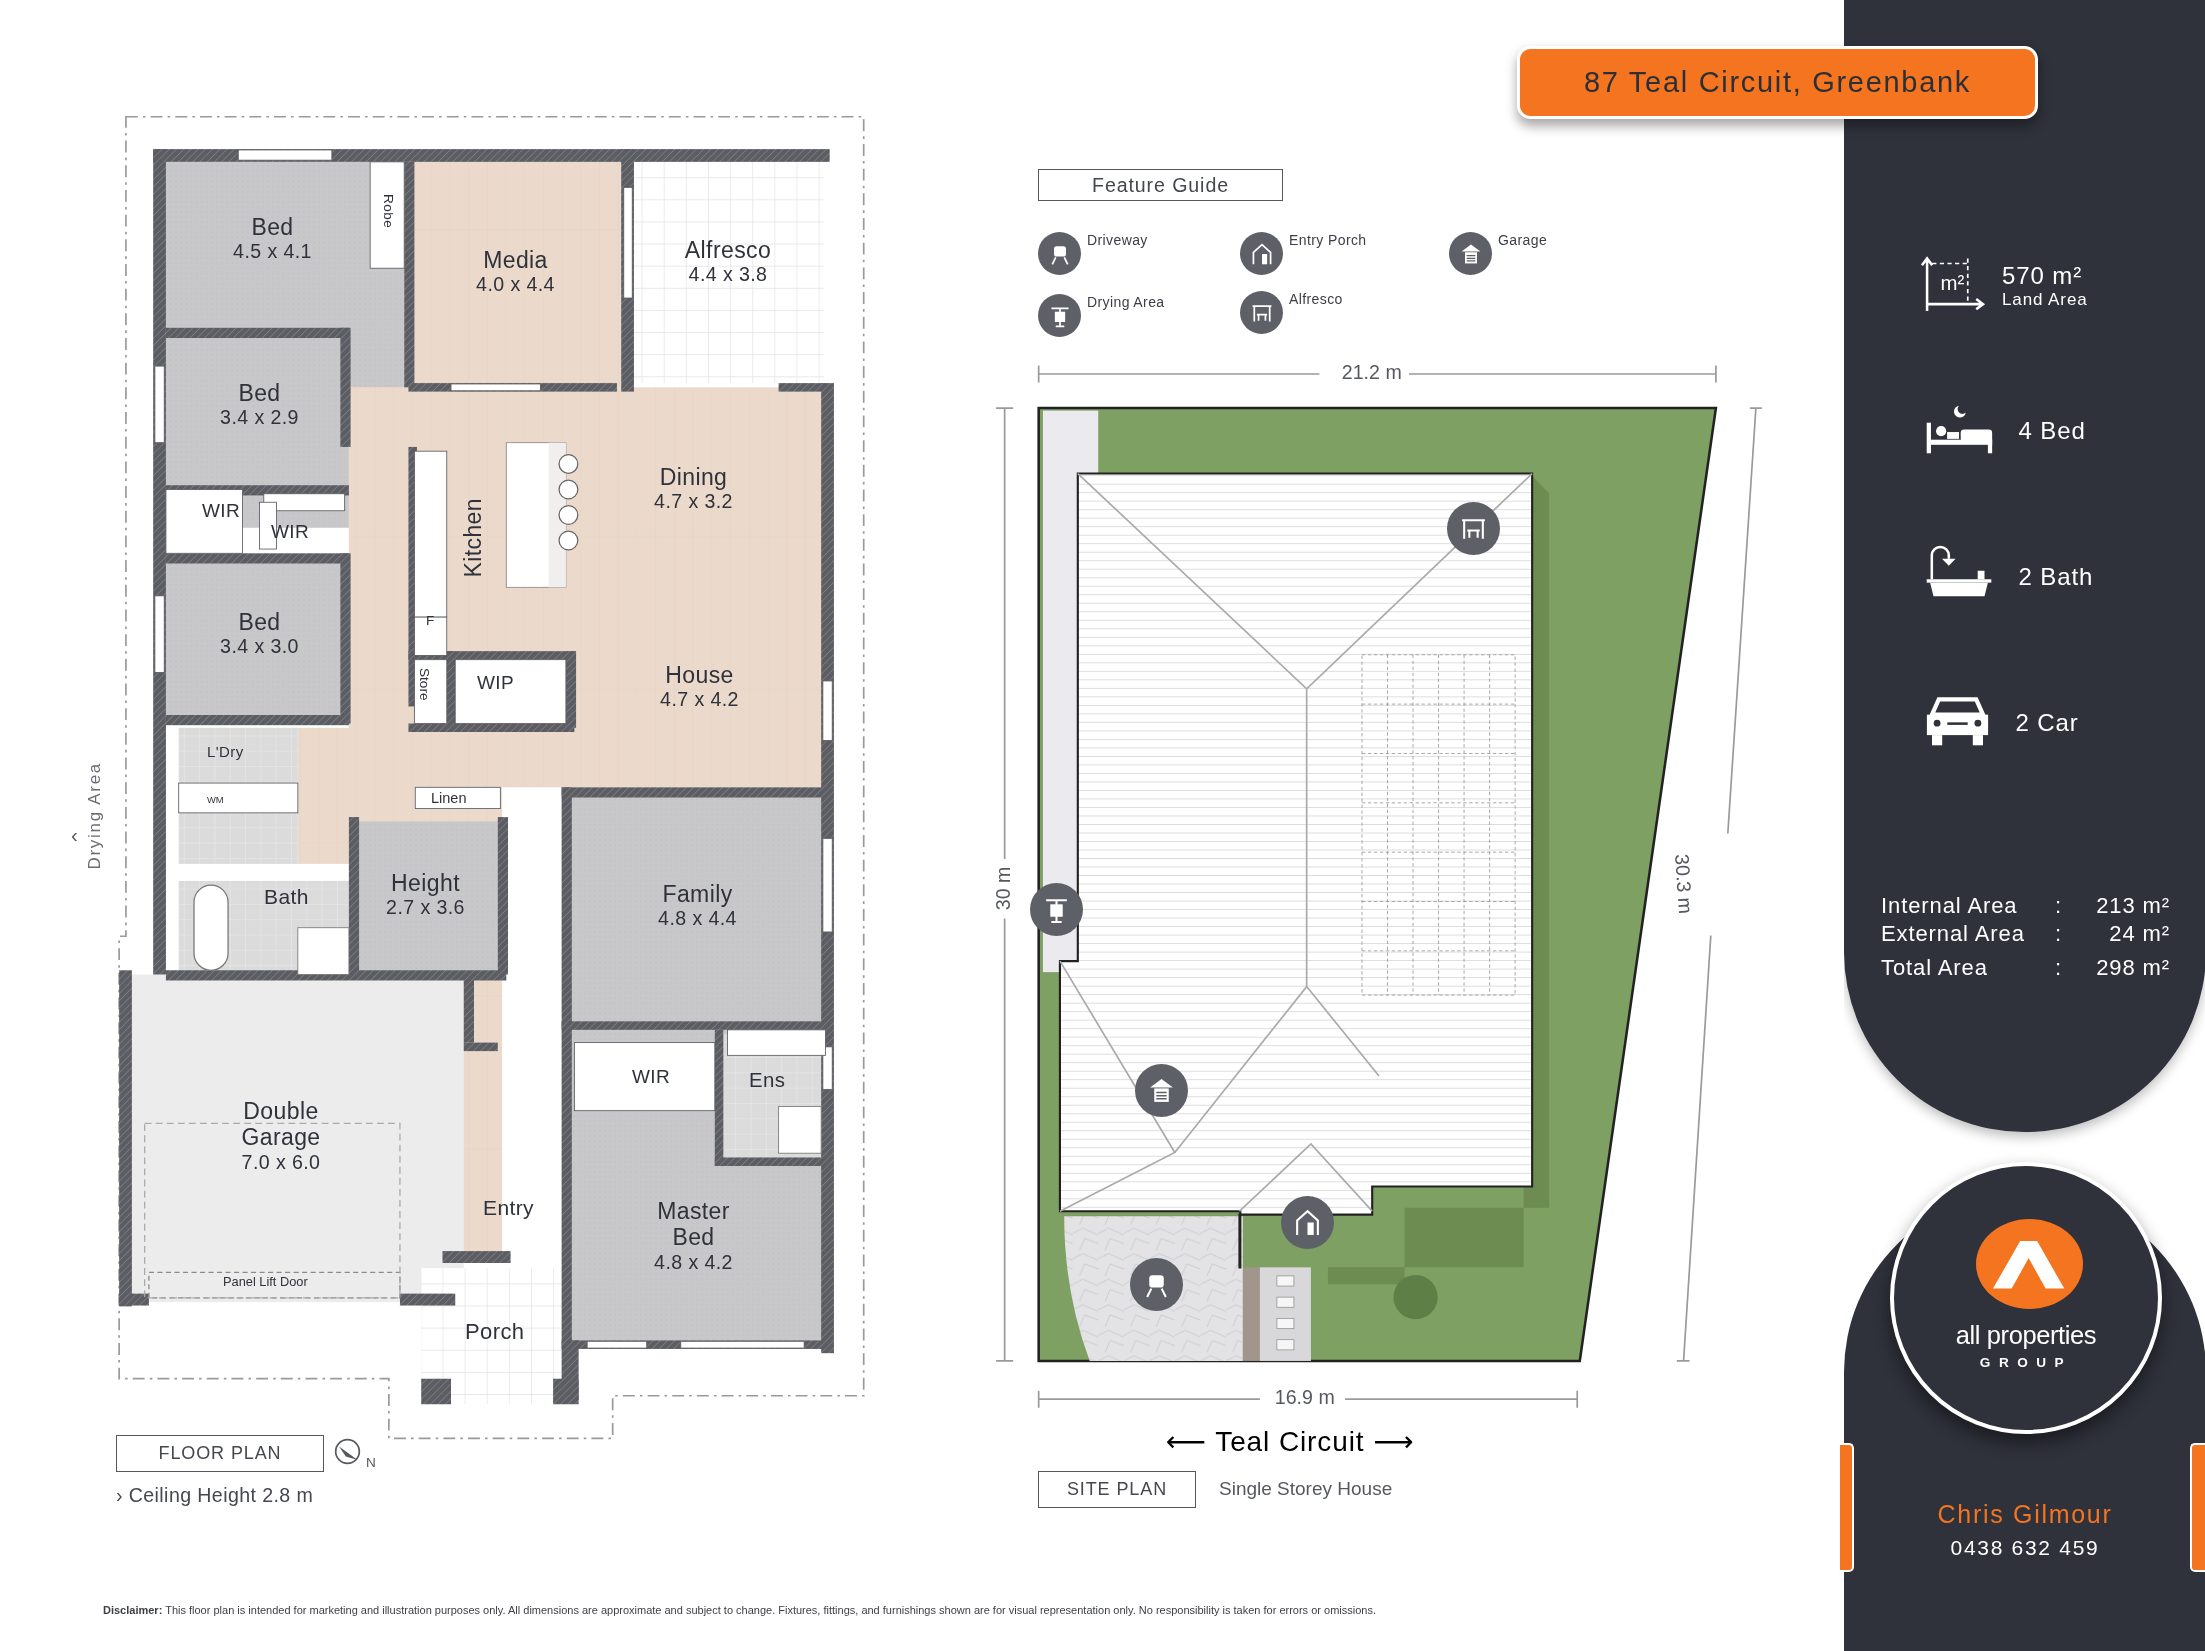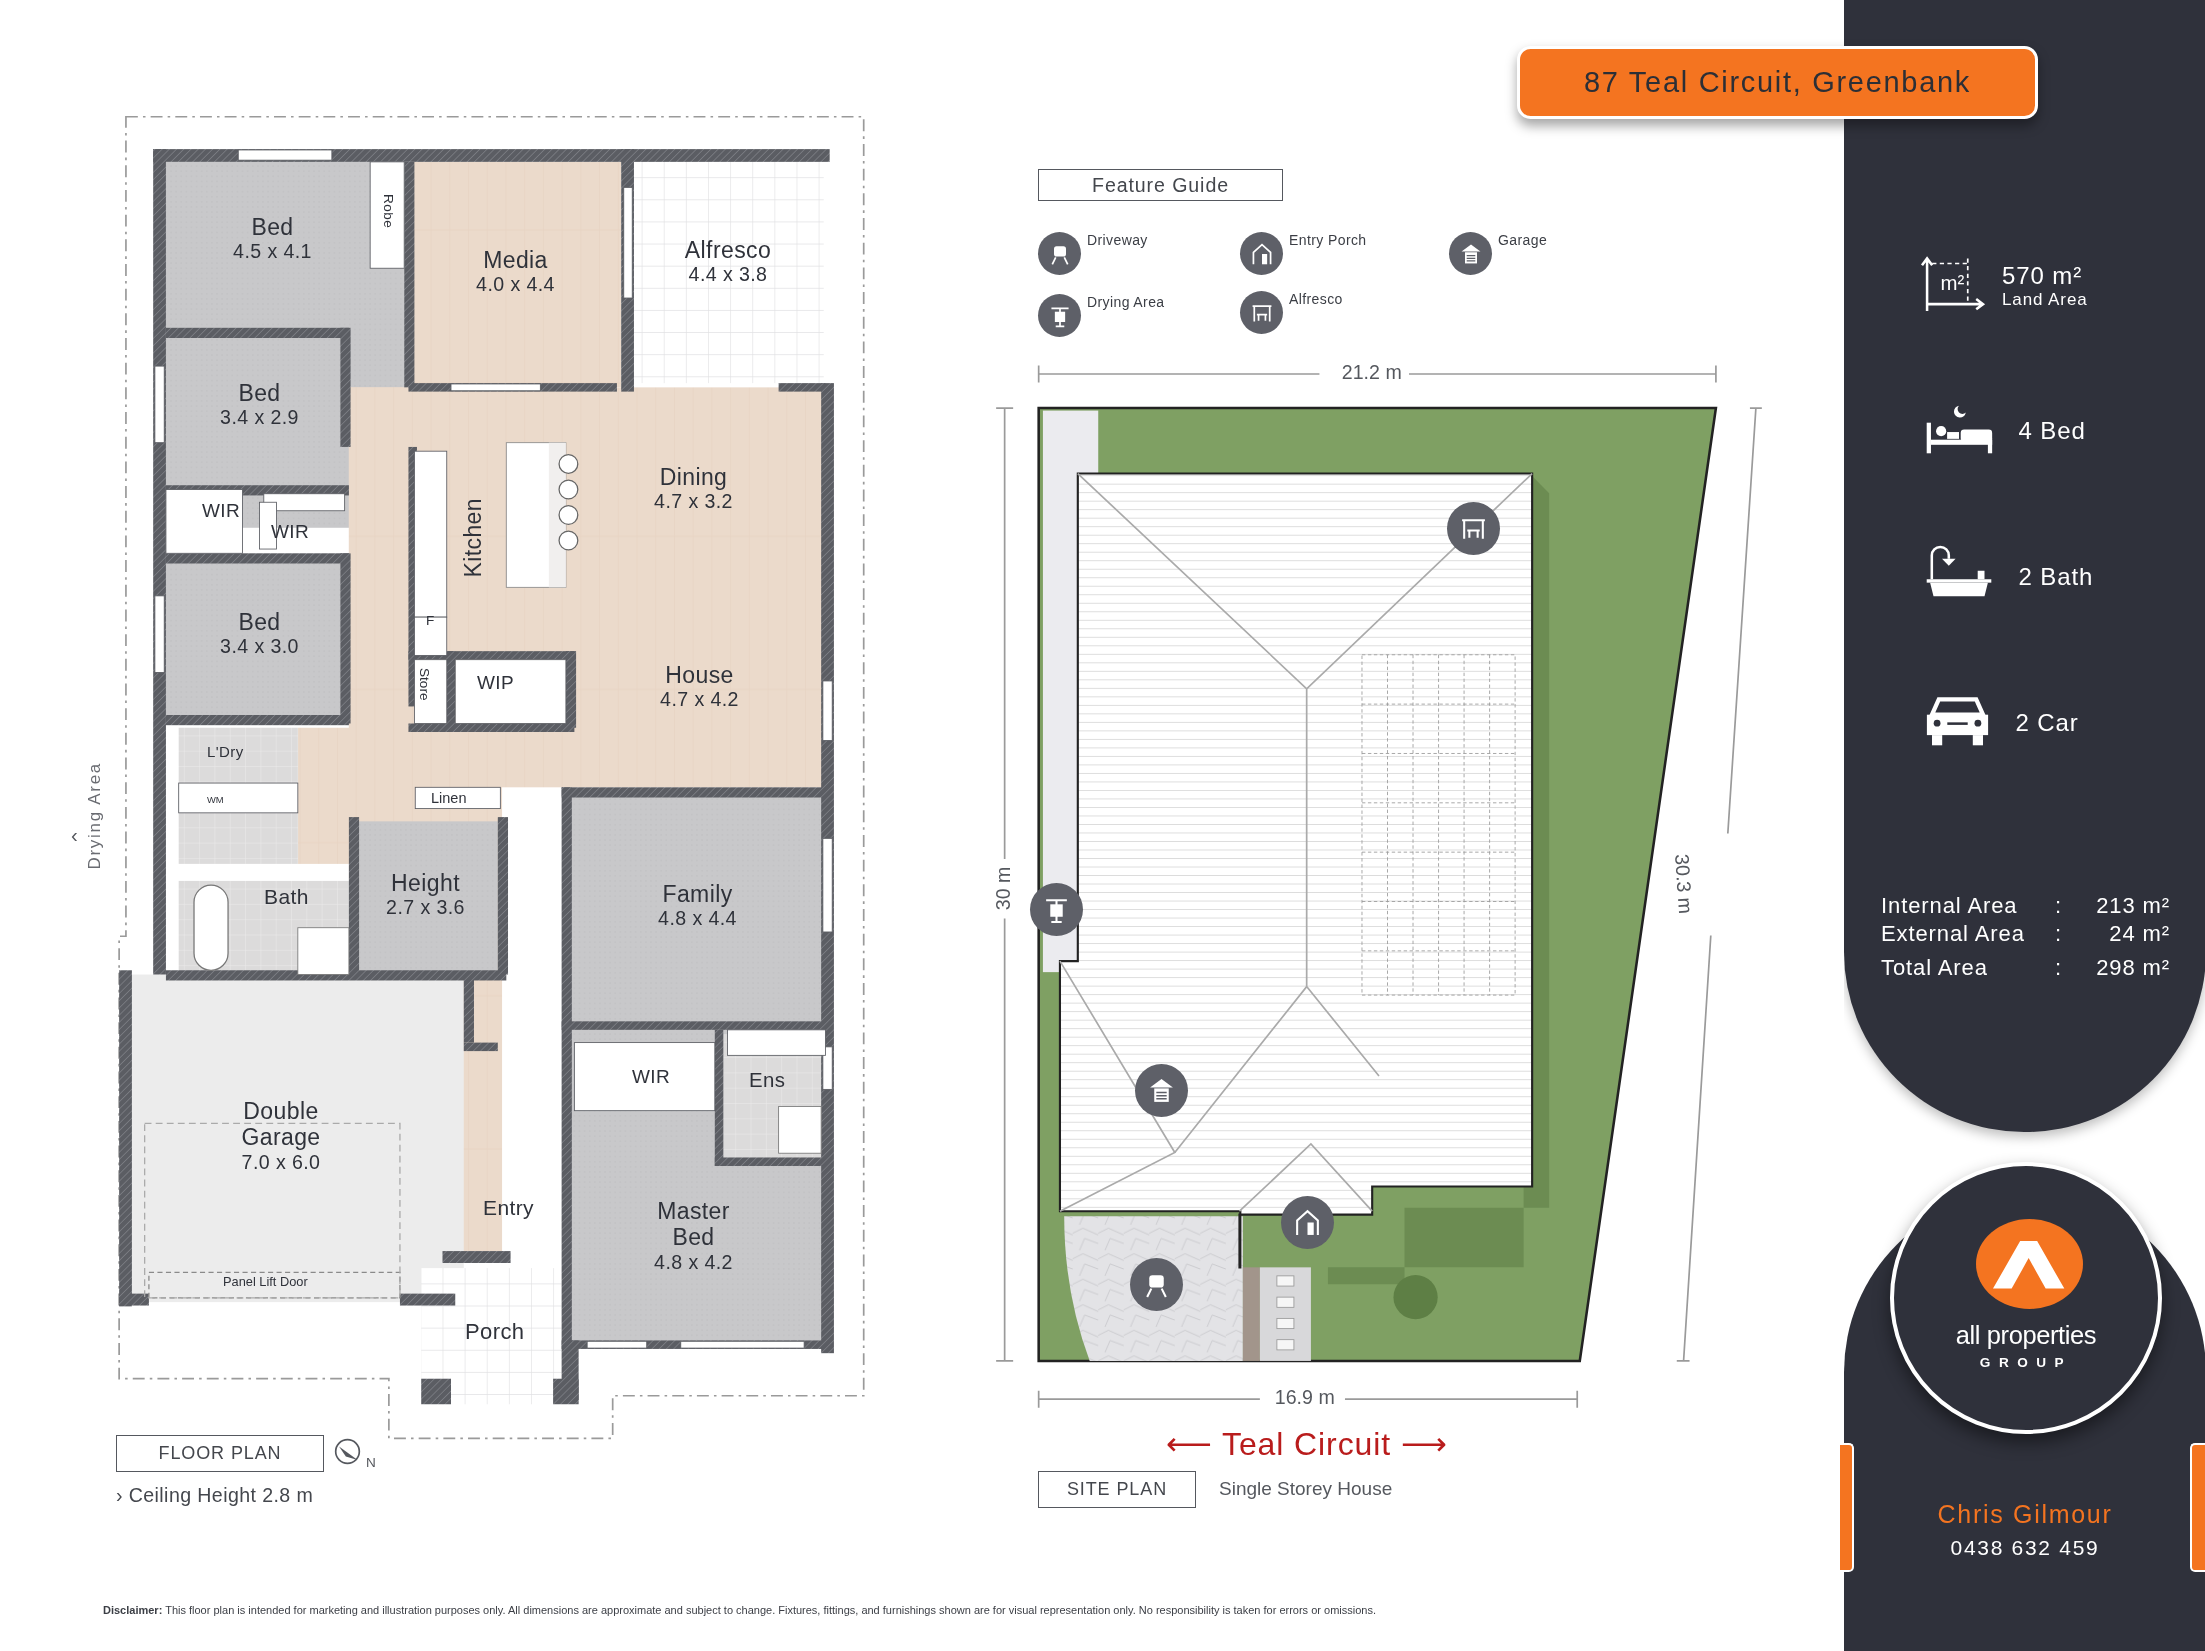--- a/index.html
+++ b/index.html
@@ -349,21 +349,21 @@
       <rect x="7" y="5" width="14" height="12" rx="3" fill="#fff"></rect>
       <path d="M5 26 L9 18 M23 26 L19 18" stroke="#fff" stroke-width="2"></path>
     </svg>
   </div>
 
 <div class="dimtext" style="left:1335px;top:361px;">21.2 m</div>
 <div class="dimtext vert-up" style="left:992px;top:860px;padding:6.8px 0;">30 m</div>
 <div class="dimtext vert" style="left:1672px;top:847px;padding:6.8px 0;background:transparent;transform:rotate(-4deg);">30.3 m</div>
 <div class="dimtext" style="left:1268px;top:1386px;">16.9 m</div>
 
-<div class="abs" style="left:1166px;top:1425px;font-size:32px;color:#b91c1c;letter-spacing:0.9px;">
+<div class="abs" style="left:1166px;top:1425px;font-size:28px;color:#000000;letter-spacing:0.9px;">
   <span>⟵</span>
   <span>Teal Circuit</span>
   <span>⟶</span>
 </div>
 
 <div class="boxed-label" style="left:1038px;top:1471px;width:158px;height:37px;">SITE PLAN</div>
 <div class="abs" style="left:1219px;top:1478px;font-size:19px;color:#55585e;">Single Storey House</div>
 
 <div class="addr-badge">
     <span>87 Teal Circuit, Greenbank</span>

